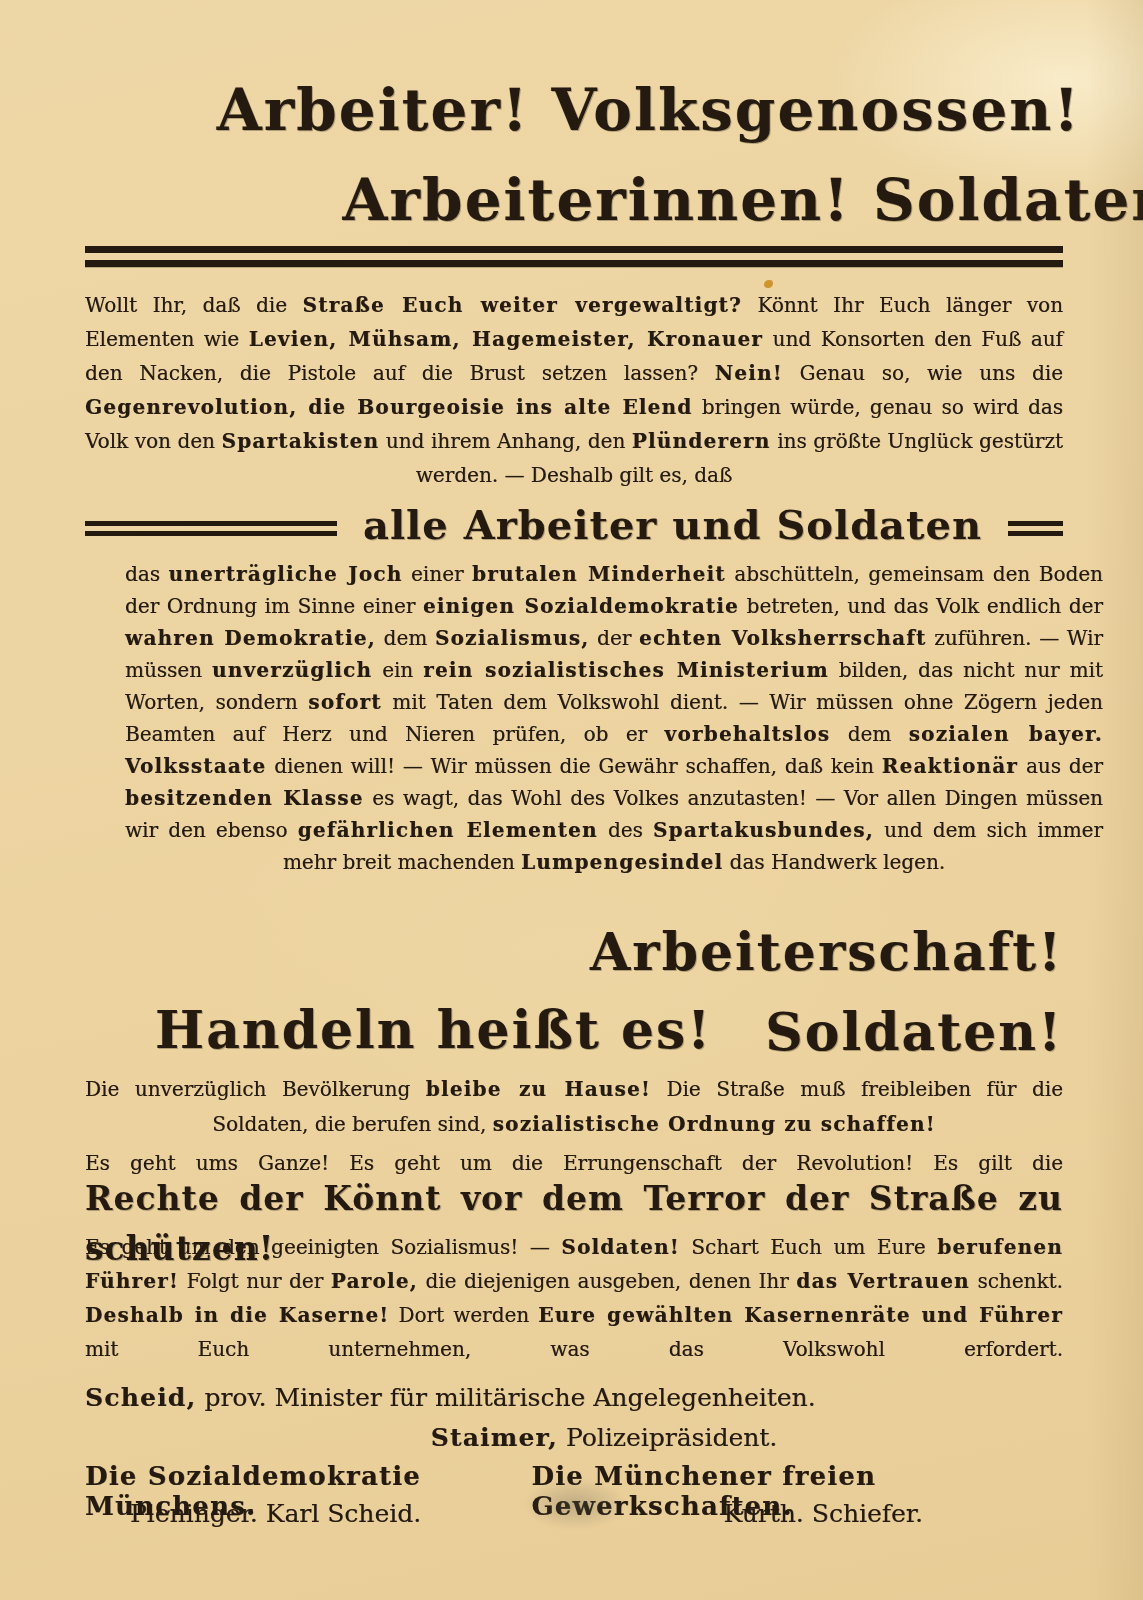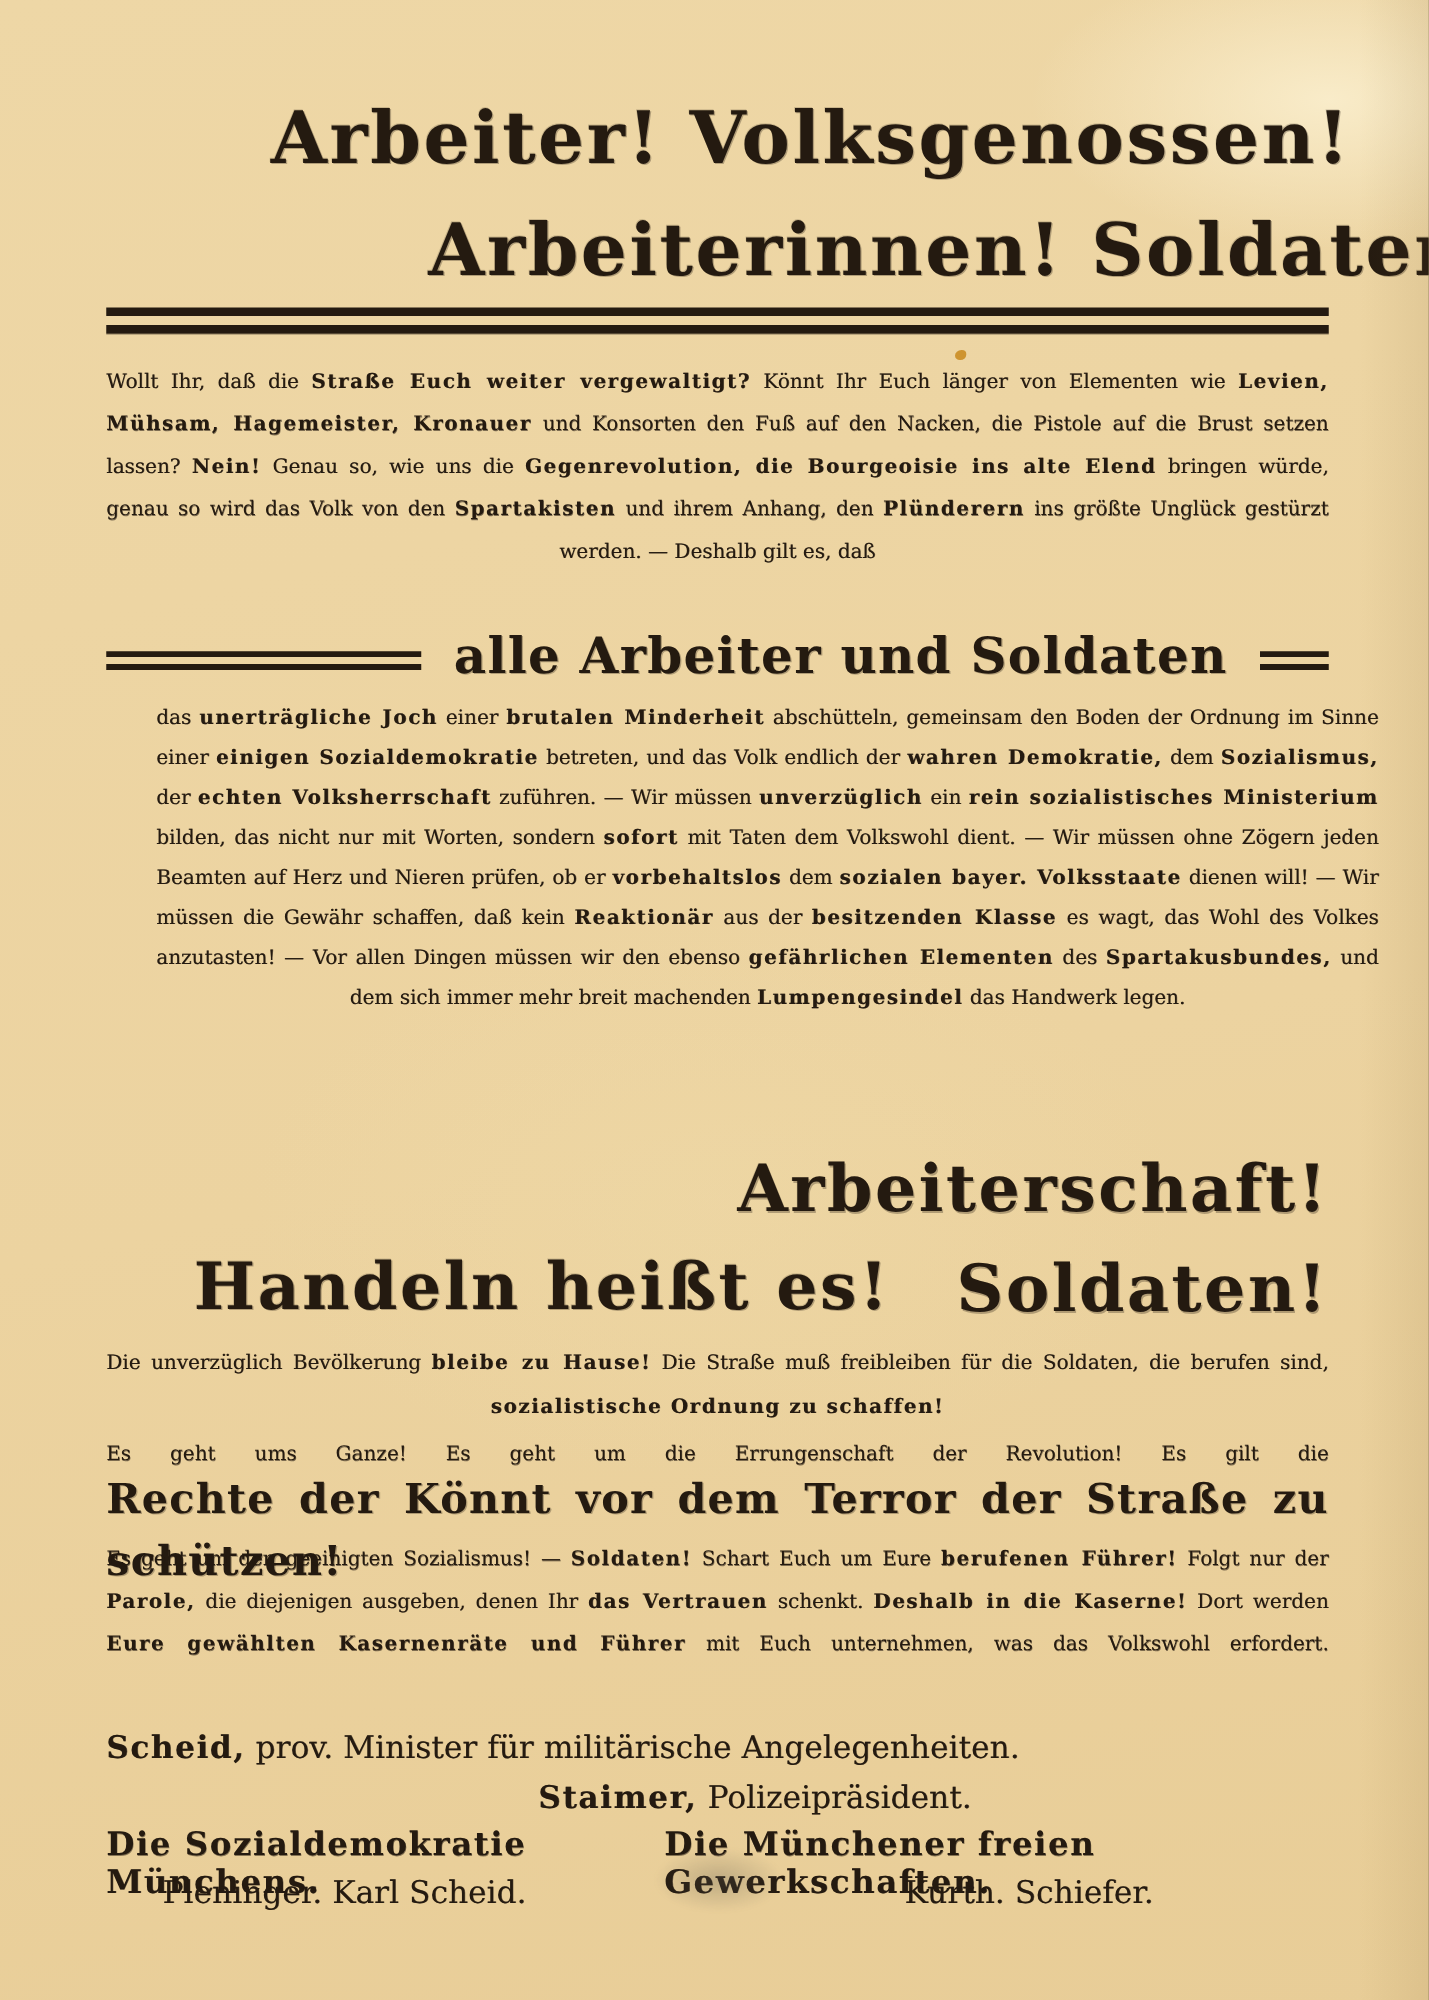--- a/index.html
+++ b/index.html
@@ -29,21 +29,21 @@
     text-align:right;
   }
   .title1{top:64px;font-size:58px;line-height:92px;padding-left:18px;}
   .title2{top:154px;font-size:58px;line-height:92px;padding-left:140px;}
   .rule-double{
     top:246px;height:21px;
     background:linear-gradient(to bottom,#241a10 0 7px,transparent 7px 14px,#241a10 14px 21px);
     box-shadow:0 1px 0 rgba(36,26,16,.25);
   }
   .body-p{
-    font-size:16px;line-height:34px;
+    font-size:20px;line-height:34px;
     text-align:justify;
     text-shadow:0.4px 0.4px 0.3px rgba(36,26,16,.55);
   }
   .last-center{text-align-last:center;}
   .last-justify{text-align-last:justify;}
   .p1{top:288px;}
   .subhead-row{top:505px;display:flex;align-items:center;gap:26px;}
   .subhead-rule{
     height:15px;
     background:linear-gradient(to bottom,#241a10 0 5px,transparent 5px 10px,#241a10 10px 15px);

